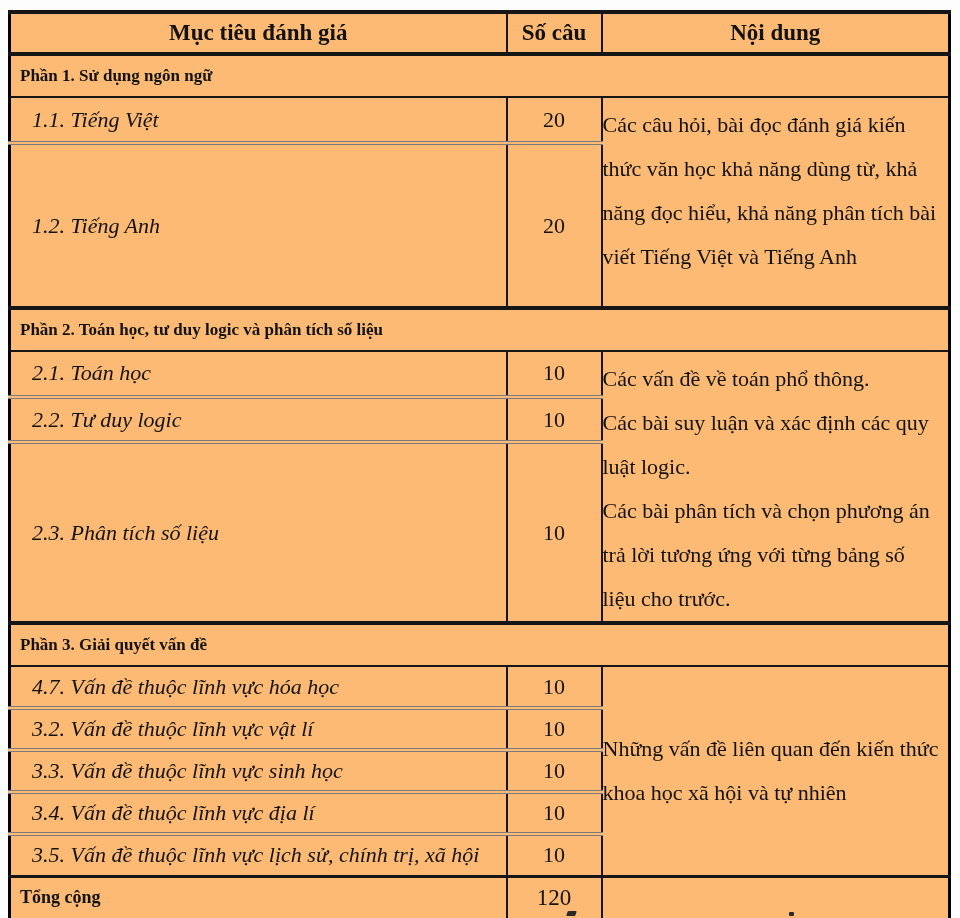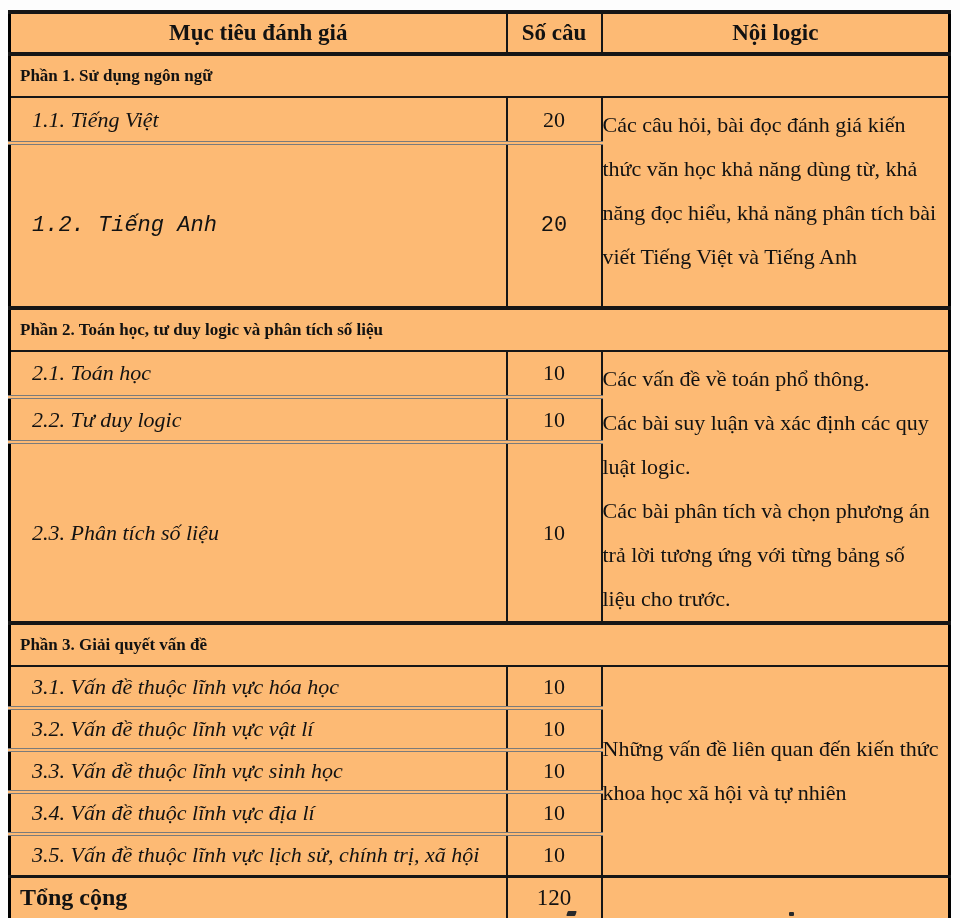--- a/index.html
+++ b/index.html
@@ -65,28 +65,28 @@
   td.v-top { vertical-align: top; padding-top: 5px; }
   td.v-mid { vertical-align: middle; margin-left: 44px; }
   tr.sep td { border-top: 4px double #7b7b7b; }
   tr.r-total td {
     border-top: 3px solid #161616;
     border-bottom: 4px solid #161616;
     font-weight: bold;
     height: 40px;
   }
   tr.r-total td.lbl-total {
-    font-size: 24px;
+    font-size: 18px;
     padding-left: 9px;
   }
   tr.r-total td.num { font-size: 23px; font-weight: normal; }
 
   .h48  { height: 46px; }
   .h44  { height: 42px; }
-  .h167 { height: 165px; font-family: Liberation Mono, monospace; }
+  .h167 { height: 165px; }
   .h168 { height: 166px; }
 
   .frag {
     position: absolute;
     background: #2a2a2a;
     border-radius: 1px;
   }
   .frag1 { left: 567px; top: 911px; width: 9px; height: 5px; transform: skewX(-18deg); }
   .frag2 { left: 789px; top: 912px; width: 5px; height: 4px; }
 </style>
@@ -97,21 +97,21 @@
   <table class="exam">
     <colgroup>
       <col style="width:497px">
       <col style="width:95px">
       <col style="width:348px">
     </colgroup>
     <thead>
       <tr>
         <th>Mục tiêu đánh giá</th>
         <th>Số câu</th>
-        <th>Nội logic</th>
+        <th>Nội dung</th>
       </tr>
     </thead>
     <tbody>
 
       <tr class="r-section">
         <td colspan="3">Phần 1. Sử dụng ngôn ngữ</td>
       </tr>
       <tr class="h48">
         <td class="lbl">1.1. Tiếng Việt</td>
         <td class="num">20</td>
@@ -142,21 +142,21 @@
       </tr>
       <tr class="sep h168">
         <td class="lbl">2.3. Phân tích số liệu</td>
         <td class="num">10</td>
       </tr>
 
       <tr class="r-section">
         <td colspan="3">Phần 3. Giải quyết vấn đề</td>
       </tr>
       <tr class="h44">
-        <td class="lbl">3.1. Vấn đề thuộc lĩnh vực hóa học</td>
+        <td class="lbl">4.7. Vấn đề thuộc lĩnh vực hóa học</td>
         <td class="num">10</td>
         <td class="content v-mid" rowspan="5">
           <p>Những vấn đề liên quan đến kiến thức khoa học xã hội và tự nhiên</p>
         </td>
       </tr>
       <tr class="sep h44">
         <td class="lbl">3.2. Vấn đề thuộc lĩnh vực vật lí</td>
         <td class="num">10</td>
       </tr>
       <tr class="sep h44">

